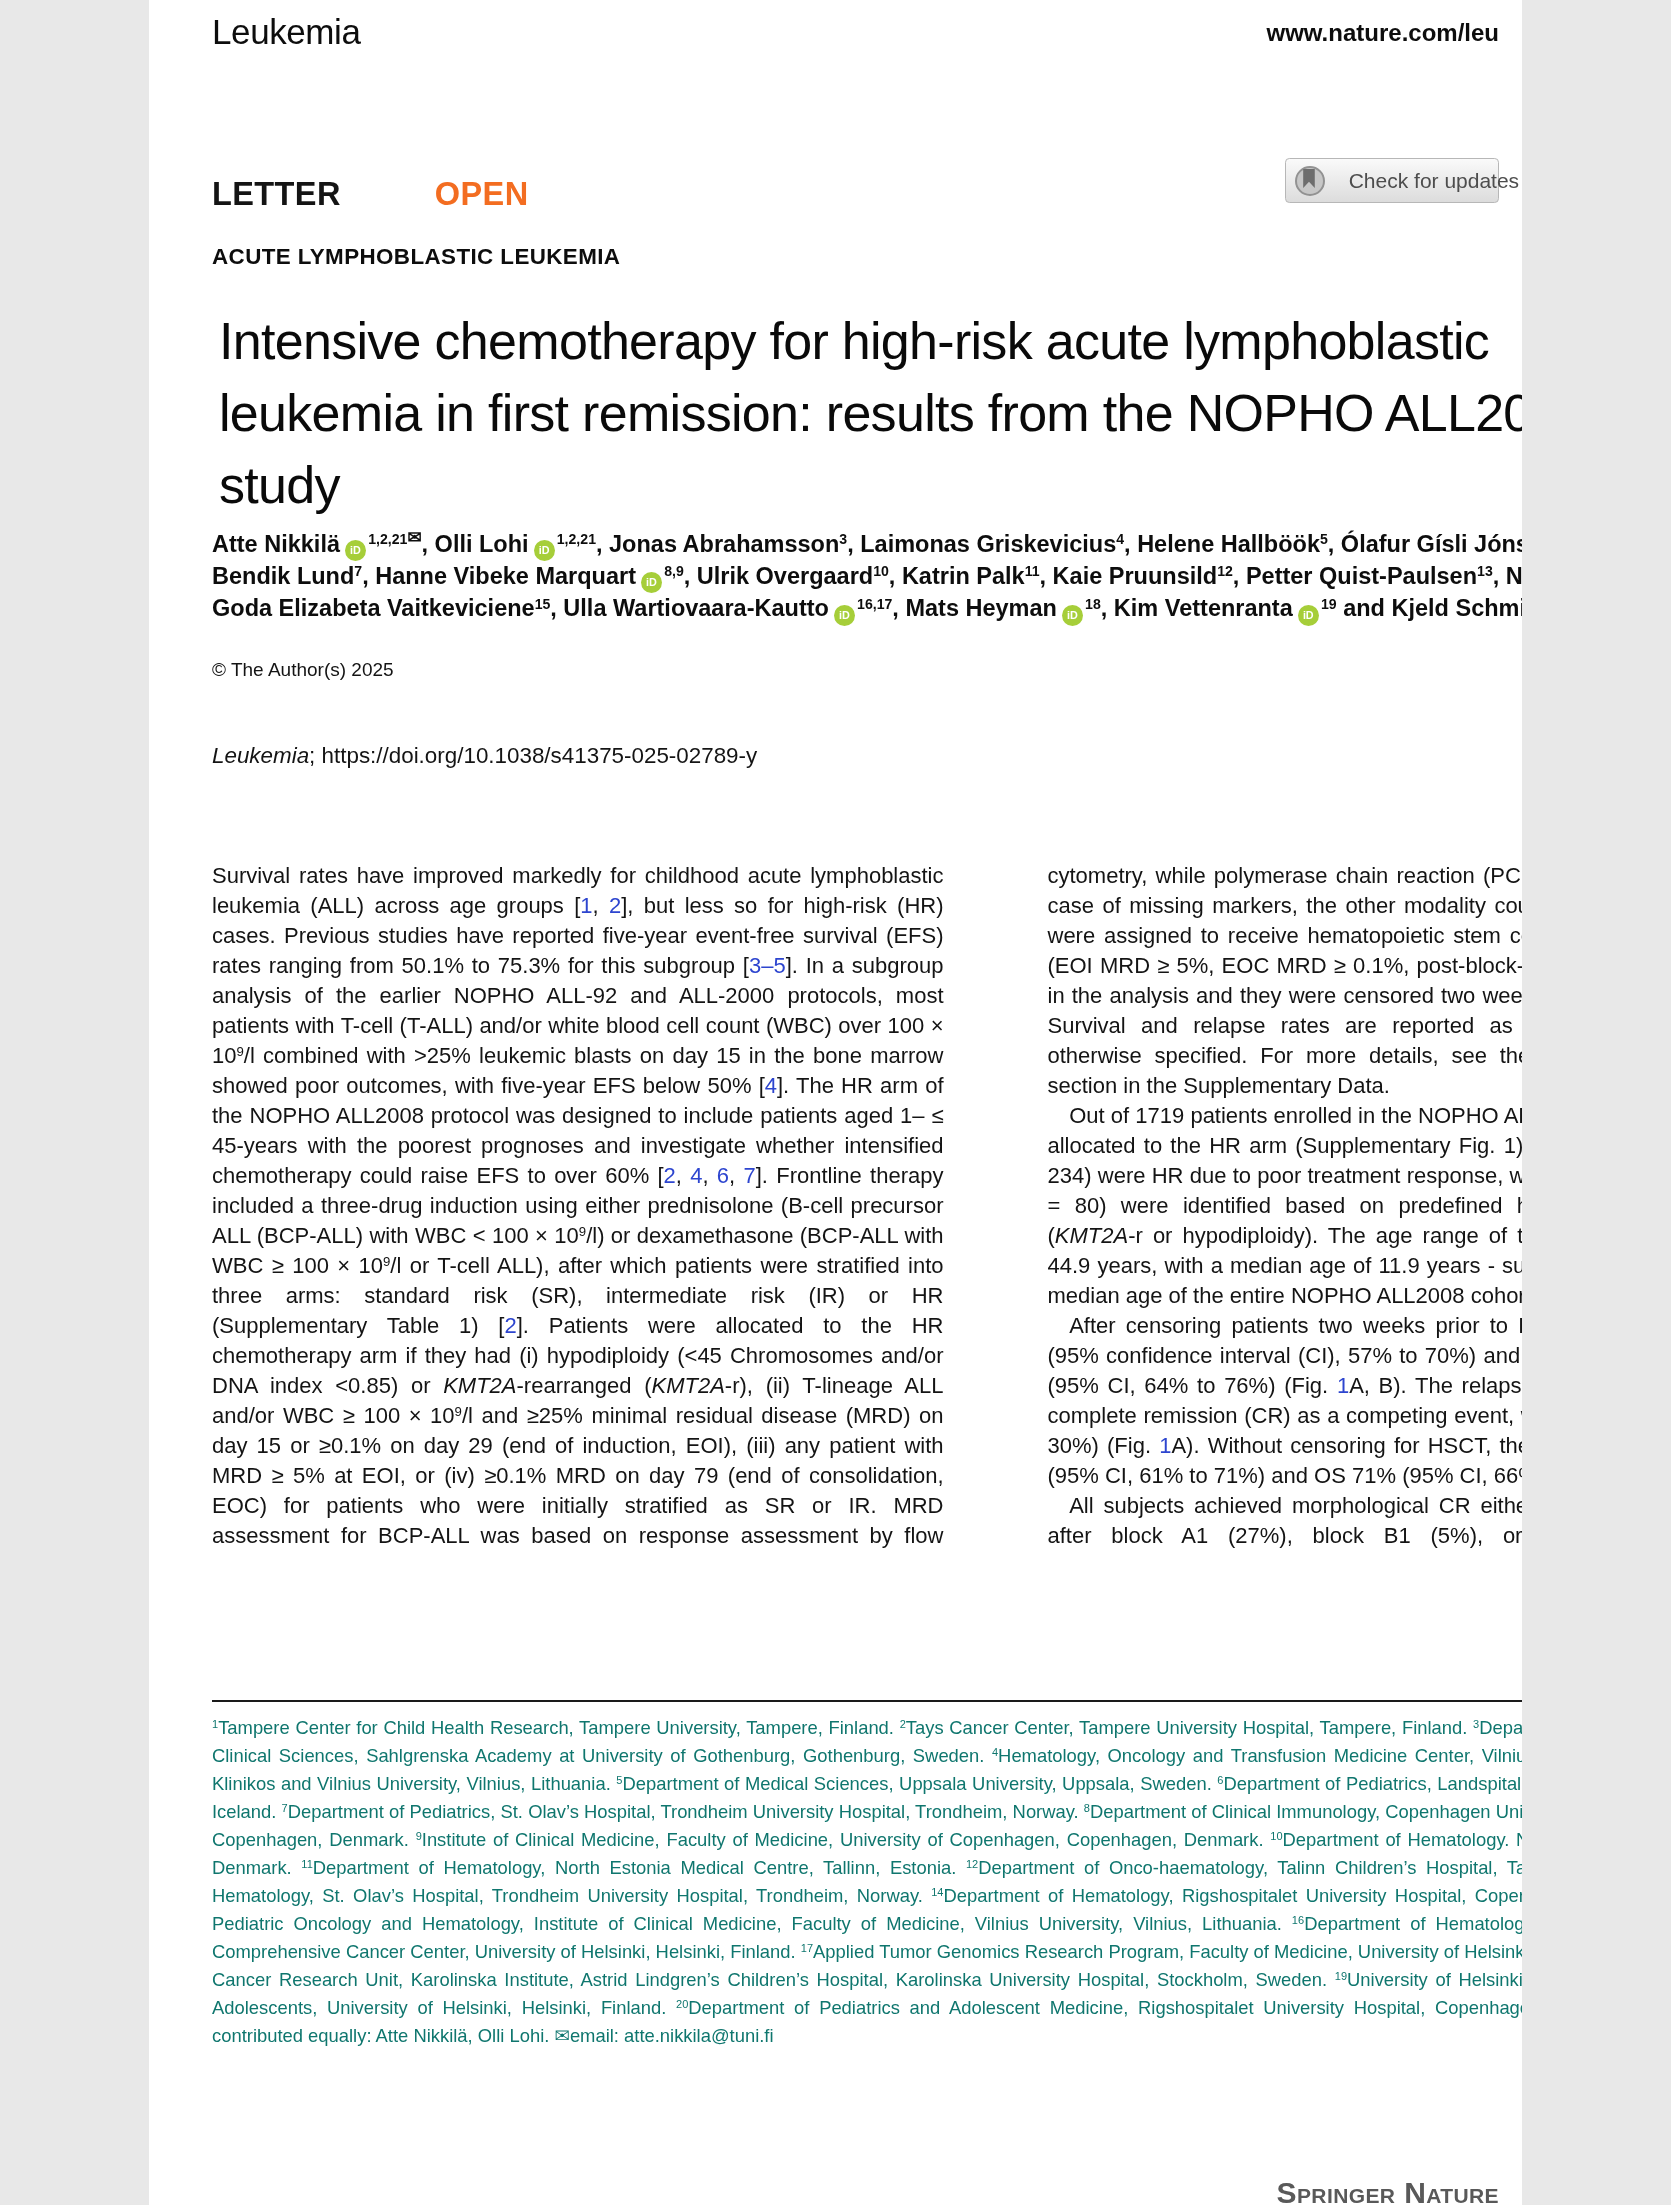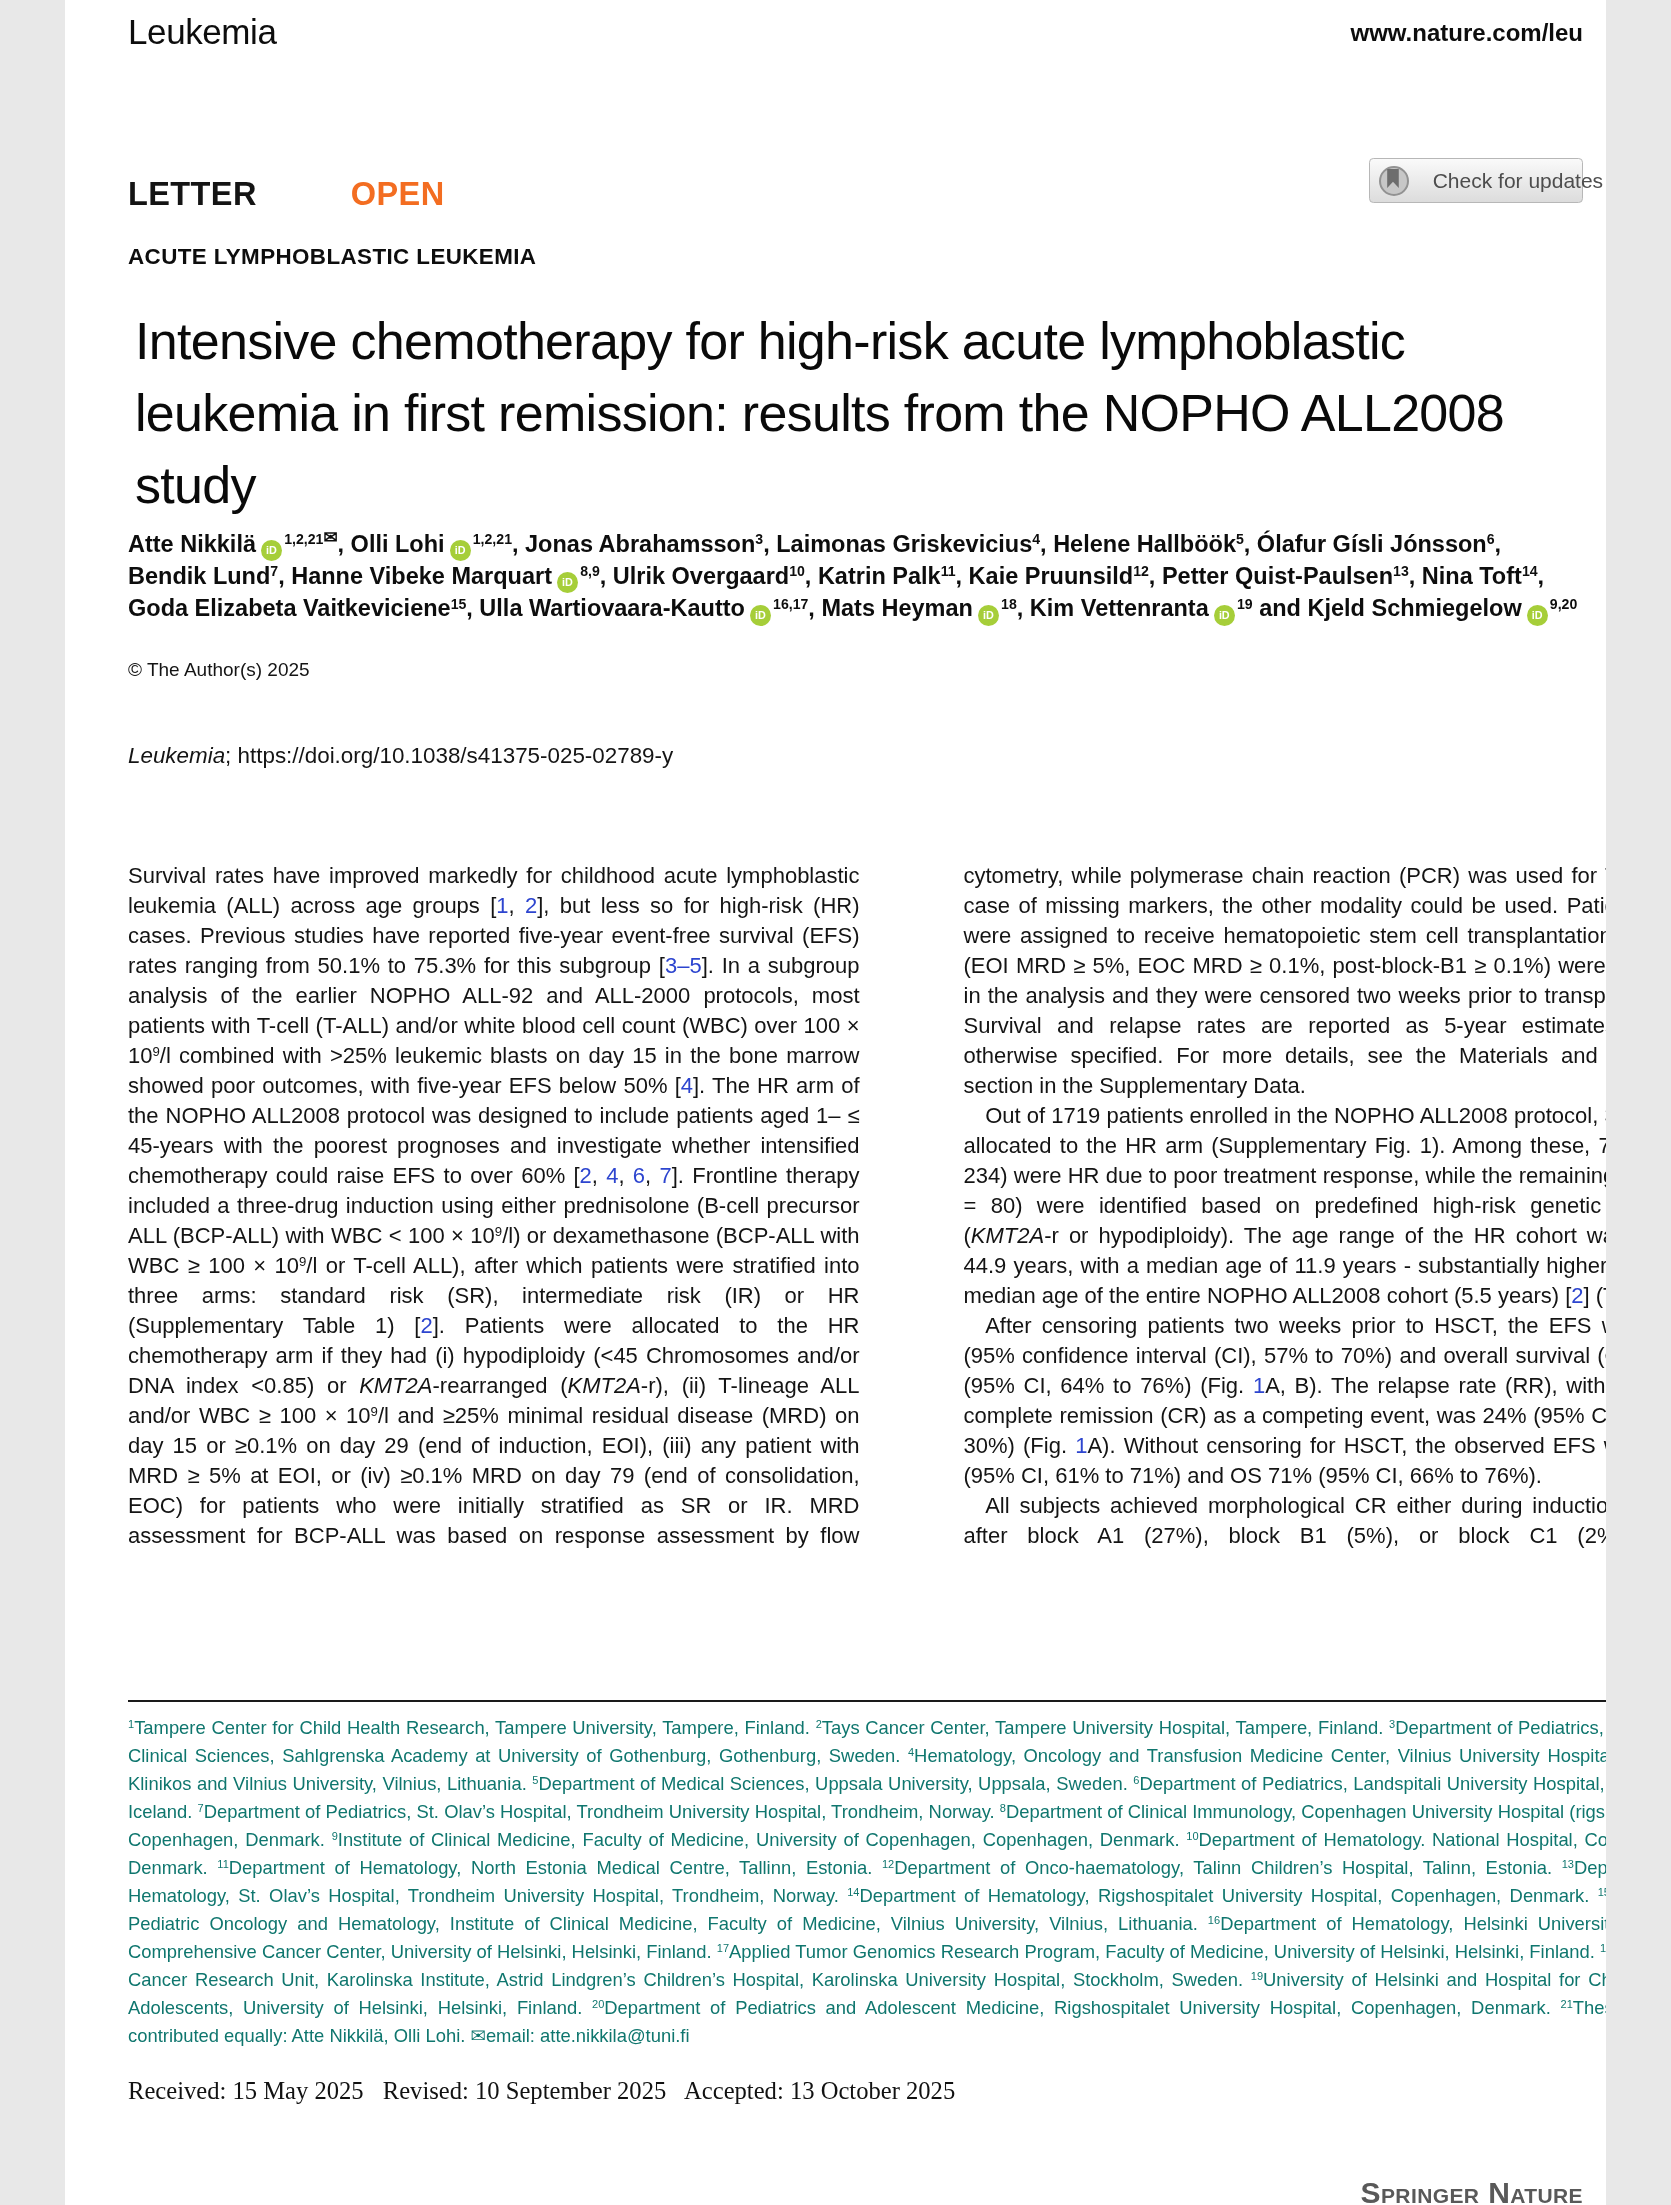--- a/index.html
+++ b/index.html
@@ -1,17 +1,17 @@
 <!DOCTYPE html>
 <html style="font-size:11.6px"><head>
 <meta charset="utf-8">
 <style>
   html,body { margin:0; padding:0; background:#e8e8e8; }
   .page {
-    position:relative; width:1541px; height:2205px; margin:0 auto;
+    position:relative; width:1373px; height:2205px; margin:0 auto;
     background:#ffffff; overflow:hidden; color:#141414;
     font-family:"Liberation Sans", sans-serif;
   }
   .abs { position:absolute; }
 
   .journal { left:63px; top:11.6px; font-size:35px; font-weight:400; letter-spacing:-0.4px; color:#0d0d0d; }
   .site-url { right:23px; top:19px; font-size:24px; font-weight:700; color:#0d0d0d; }
 
   .badge {
     right:23px; top:158px; width:214px; height:45px;
@@ -110,23 +110,18 @@
       <p class="ind">After censoring patients two weeks prior to HSCT, the EFS was 64% (95% confidence interval (CI), 57% to 70%) and overall survival (OS) 70% (95% CI, 64% to 76%) (Fig. <span class="l">1</span>A, B). The relapse rate (RR), with death in complete remission (CR) as a competing event, was 24% (95% CI, 18% to 30%) (Fig. <span class="l">1</span>A). Without censoring for HSCT, the observed EFS was 66% (95% CI, 61% to 71%) and OS 71% (95% CI, 66% to 76%).</p>
       <p class="ind flush-last">All subjects achieved morphological CR either during induction (66%), after block A1 (27%), block B1 (5%), or block C1 (2%). After</p>
     </div>
   </div>
 
   <div class="abs fn-rule"></div>
 
   <div class="abs footnotes"><span class="sup">1</span>Tampere Center for Child Health Research, Tampere University, Tampere, Finland. <span class="sup">2</span>Tays Cancer Center, Tampere University Hospital, Tampere, Finland. <span class="sup">3</span>Department of Pediatrics, Institute of Clinical Sciences, Sahlgrenska Academy at University of Gothenburg, Gothenburg, Sweden. <span class="sup">4</span>Hematology, Oncology and Transfusion Medicine Center, Vilnius University Hospital Santaros Klinikos and Vilnius University, Vilnius, Lithuania. <span class="sup">5</span>Department of Medical Sciences, Uppsala University, Uppsala, Sweden. <span class="sup">6</span>Department of Pediatrics, Landspitali University Hospital, Reykjavík, Iceland. <span class="sup">7</span>Department of Pediatrics, St. Olav’s Hospital, Trondheim University Hospital, Trondheim, Norway. <span class="sup">8</span>Department of Clinical Immunology, Copenhagen University Hospital (rigshospitalet), Copenhagen, Denmark. <span class="sup">9</span>Institute of Clinical Medicine, Faculty of Medicine, University of Copenhagen, Copenhagen, Denmark. <span class="sup">10</span>Department of Hematology. National Hospital, Copenhagen, Denmark. <span class="sup">11</span>Department of Hematology, North Estonia Medical Centre, Tallinn, Estonia. <span class="sup">12</span>Department of Onco-haematology, Talinn Children’s Hospital, Talinn, Estonia. <span class="sup">13</span>Department of Hematology, St. Olav’s Hospital, Trondheim University Hospital, Trondheim, Norway. <span class="sup">14</span>Department of Hematology, Rigshospitalet University Hospital, Copenhagen, Denmark. <span class="sup">15</span>Center for Pediatric Oncology and Hematology, Institute of Clinical Medicine, Faculty of Medicine, Vilnius University, Vilnius, Lithuania. <span class="sup">16</span>Department of Hematology, Helsinki University Hospital Comprehensive Cancer Center, University of Helsinki, Helsinki, Finland. <span class="sup">17</span>Applied Tumor Genomics Research Program, Faculty of Medicine, University of Helsinki, Helsinki, Finland. <span class="sup">18</span>Childhood Cancer Research Unit, Karolinska Institute, Astrid Lindgren’s Children’s Hospital, Karolinska University Hospital, Stockholm, Sweden. <span class="sup">19</span>University of Helsinki and Hospital for Children and Adolescents, University of Helsinki, Helsinki, Finland. <span class="sup">20</span>Department of Pediatrics and Adolescent Medicine, Rigshospitalet University Hospital, Copenhagen, Denmark. <span class="sup">21</span>These authors contributed equally: Atte Nikkilä, Olli Lohi. <span class="env">✉</span>email: atte.nikkila@tuni.fi</div>
 
   <div class="abs dates">
-    <div>
-      <span class="date-part">Received: 15 May 2025</span>
-      <span class="date-part">Revised: 10 September 2025</span>
-      <span>Accepted: 13 October 2025</span>
-    </div>
   </div>
 
   <div class="abs publisher">Springer Nature</div>
 
 </div>
 
 
 </body></html>

